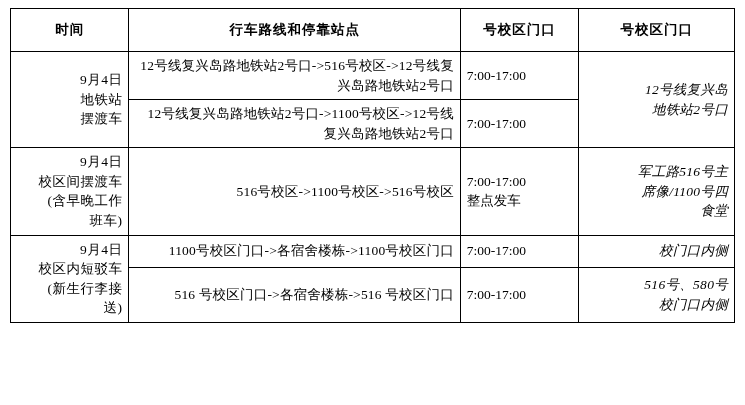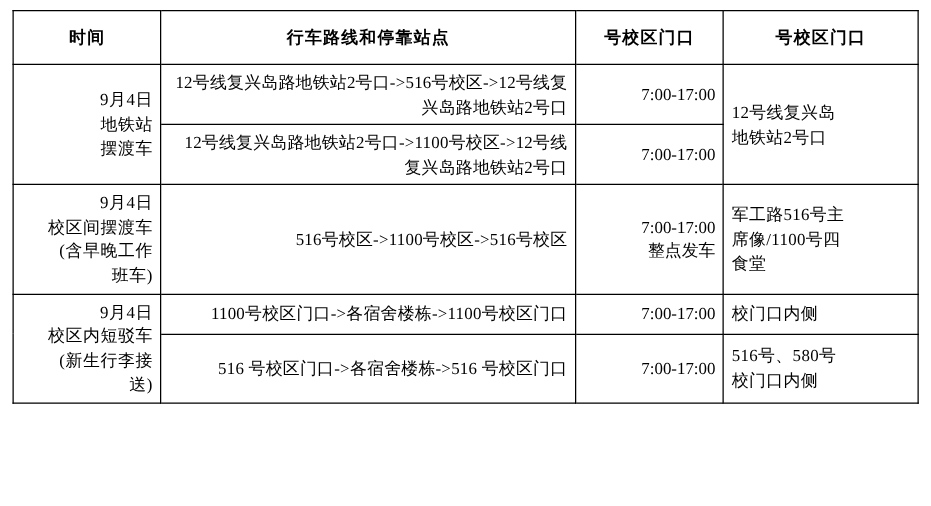--- a/index.html
+++ b/index.html
@@ -48,26 +48,27 @@
 
   td.c-time {
     text-align: right;
     letter-spacing: 0.5px;
   }
   td.c-route {
     text-align: right;
     letter-spacing: 0.2px;
   }
   td.c-depart {
-    text-align: right;
+    text-align: left;
     white-space: pre-line;
   }
   td.c-place {
-    text-align: left;
+    text-align: right;
     letter-spacing: 0.3px;
+    font-style: italic;
   }
 </style>
 </head>
 <body>
 
 <div class="page">
   <table class="schedule">
     <colgroup>
       <col class="col-time">
       <col class="col-route">

